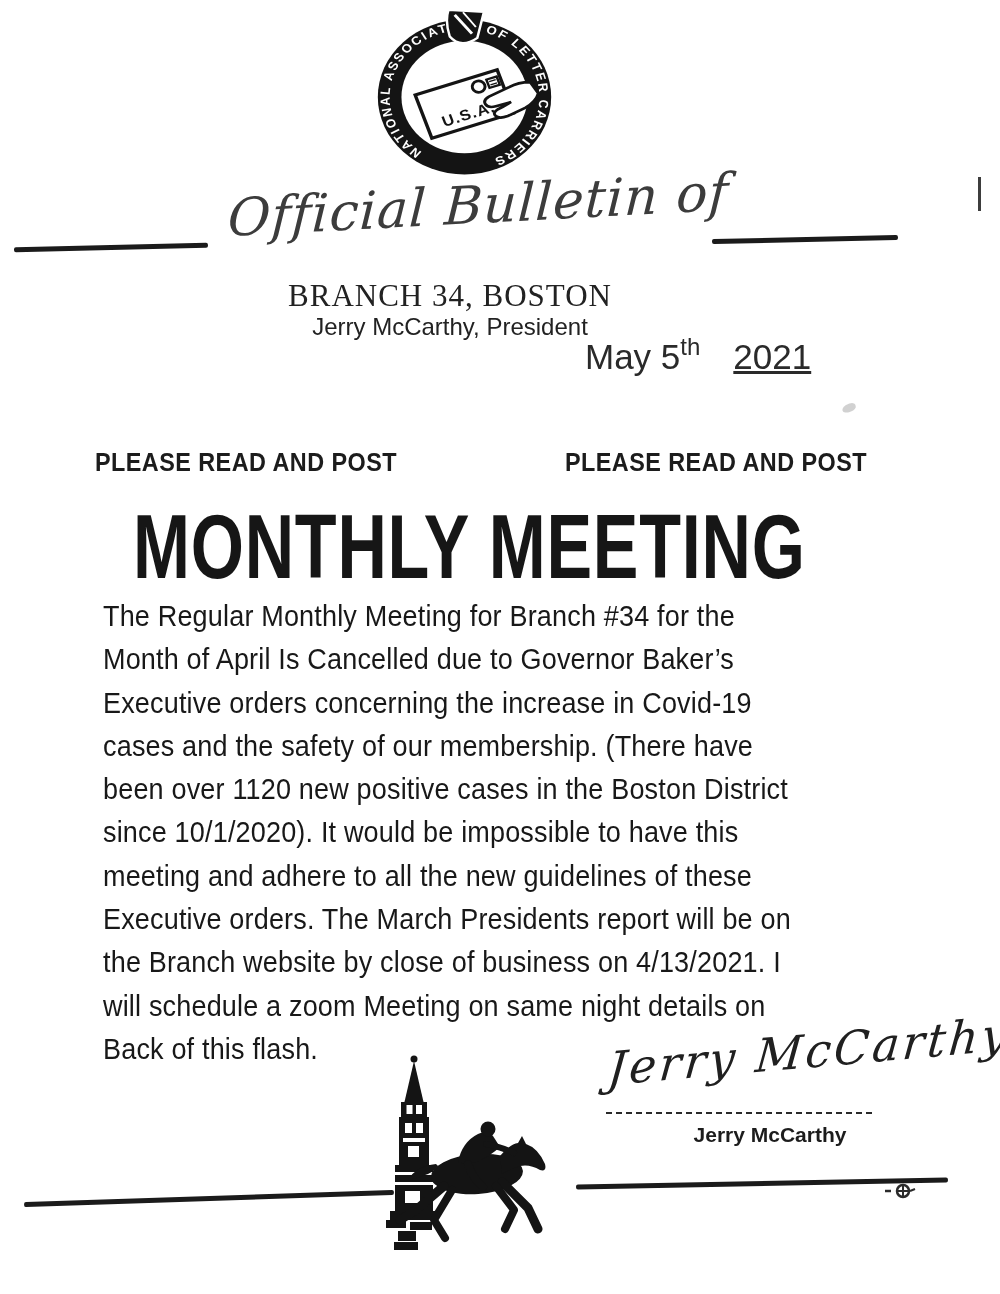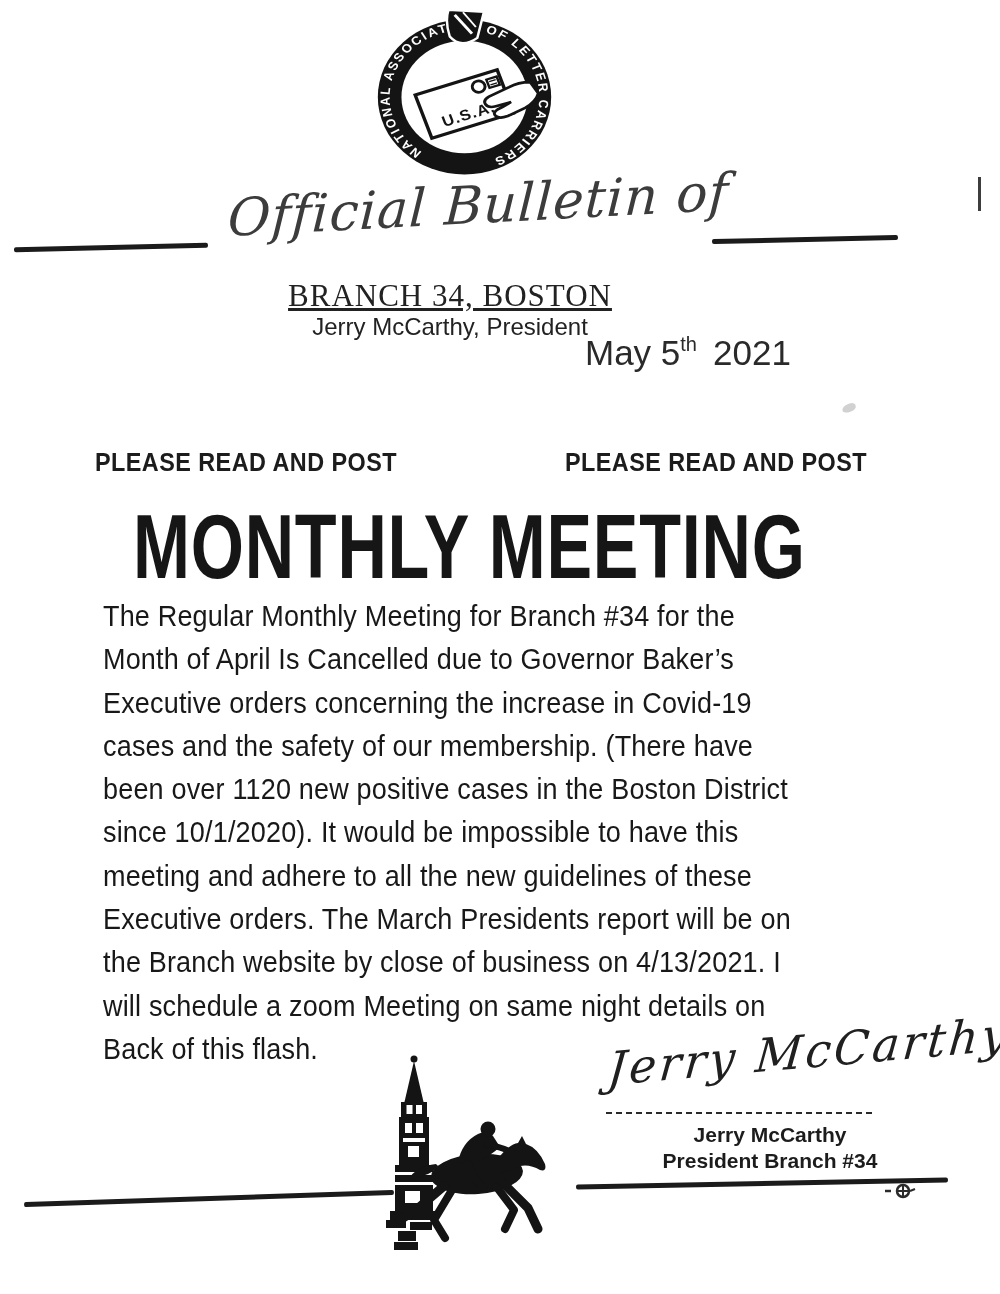--- a/index.html
+++ b/index.html
@@ -14,26 +14,26 @@
     left:228px;top:188px;font-family:"DejaVu Serif",serif;font-style:italic;
     font-size:52px;color:#3c3c3c;transform:rotate(-3deg) skewX(-6deg);
     transform-origin:left center;letter-spacing:1px;white-space:nowrap;
   }
   .rule{background:#1b1b1b;height:5px;border-radius:2px;}
   .rule-top-left{left:14px;top:245px;width:194px;transform:rotate(-1.3deg);}
   .rule-top-right{left:712px;top:237px;width:186px;transform:rotate(-1.3deg);}
   .branch-line{
     left:250px;top:278px;width:400px;text-align:center;
     font-family:"Liberation Serif",serif;font-size:31px;letter-spacing:1px;
-    color:#222;white-space:nowrap;text-decoration:underline;
+    color:#222;white-space:nowrap;
   }
   .president-line{left:250px;top:313px;width:400px;text-align:center;font-size:24px;color:#222;}
   .date-line{left:585px;top:333px;font-size:35px;color:#2a2a2a;white-space:nowrap;}
-  .date-line .sup{font-size:20px;vertical-align:14px;}
-  .date-line .yr{margin-left:16px;}
+  .date-line .sup{font-size:24px;vertical-align:14px;}
+  .date-line .yr{margin-left:33px;text-decoration:underline;}
 
   
   .notice{top:447px;font-size:26px;font-weight:bold;letter-spacing:0.5px;
     transform:scaleX(0.9);transform-origin:left center;white-space:nowrap;color:#1c1c1c;}
   .notice.left{left:95px;}
   .notice.right{left:565px;}
   .headline{
     left:133px;top:496px;font-size:90px;font-weight:bold;white-space:nowrap;
     transform:scaleX(0.76);transform-origin:left top;letter-spacing:1px;color:#161616;
   }
@@ -119,21 +119,20 @@
   <div class="ln">Executive orders. The March Presidents report will be on</div>
   <div class="ln">the Branch website by close of business on 4/13/2021. I</div>
   <div class="ln">will schedule a zoom Meeting on same night details on</div>
   <div class="ln">Back of this flash.</div>
 </div>
 
 <div class="abs sig-script">Jerry McCarthy</div>
 <div class="abs sig-dashes"></div>
 <div class="abs sig-name-block">
   <div class="sig-name">Jerry McCarthy</div>
-  <div class="sig-title">President Branch #34</div>
 </div>
 
 <svg class="abs" style="left:352px;top:1052px;" width="240" height="240" viewBox="0 0 240 240">
   <g fill="#141414">
     <circle cx="62" cy="7" r="3.5"></circle>
     <path d="M62 9 L72 52 L52 52 Z"></path>
     <rect x="49" y="50" width="26" height="15"></rect>
     <rect x="54.5" y="53" width="6" height="9" fill="#ffffff"></rect>
     <rect x="64" y="53" width="6" height="9" fill="#ffffff"></rect>
     <rect x="47" y="65" width="30" height="48"></rect>

